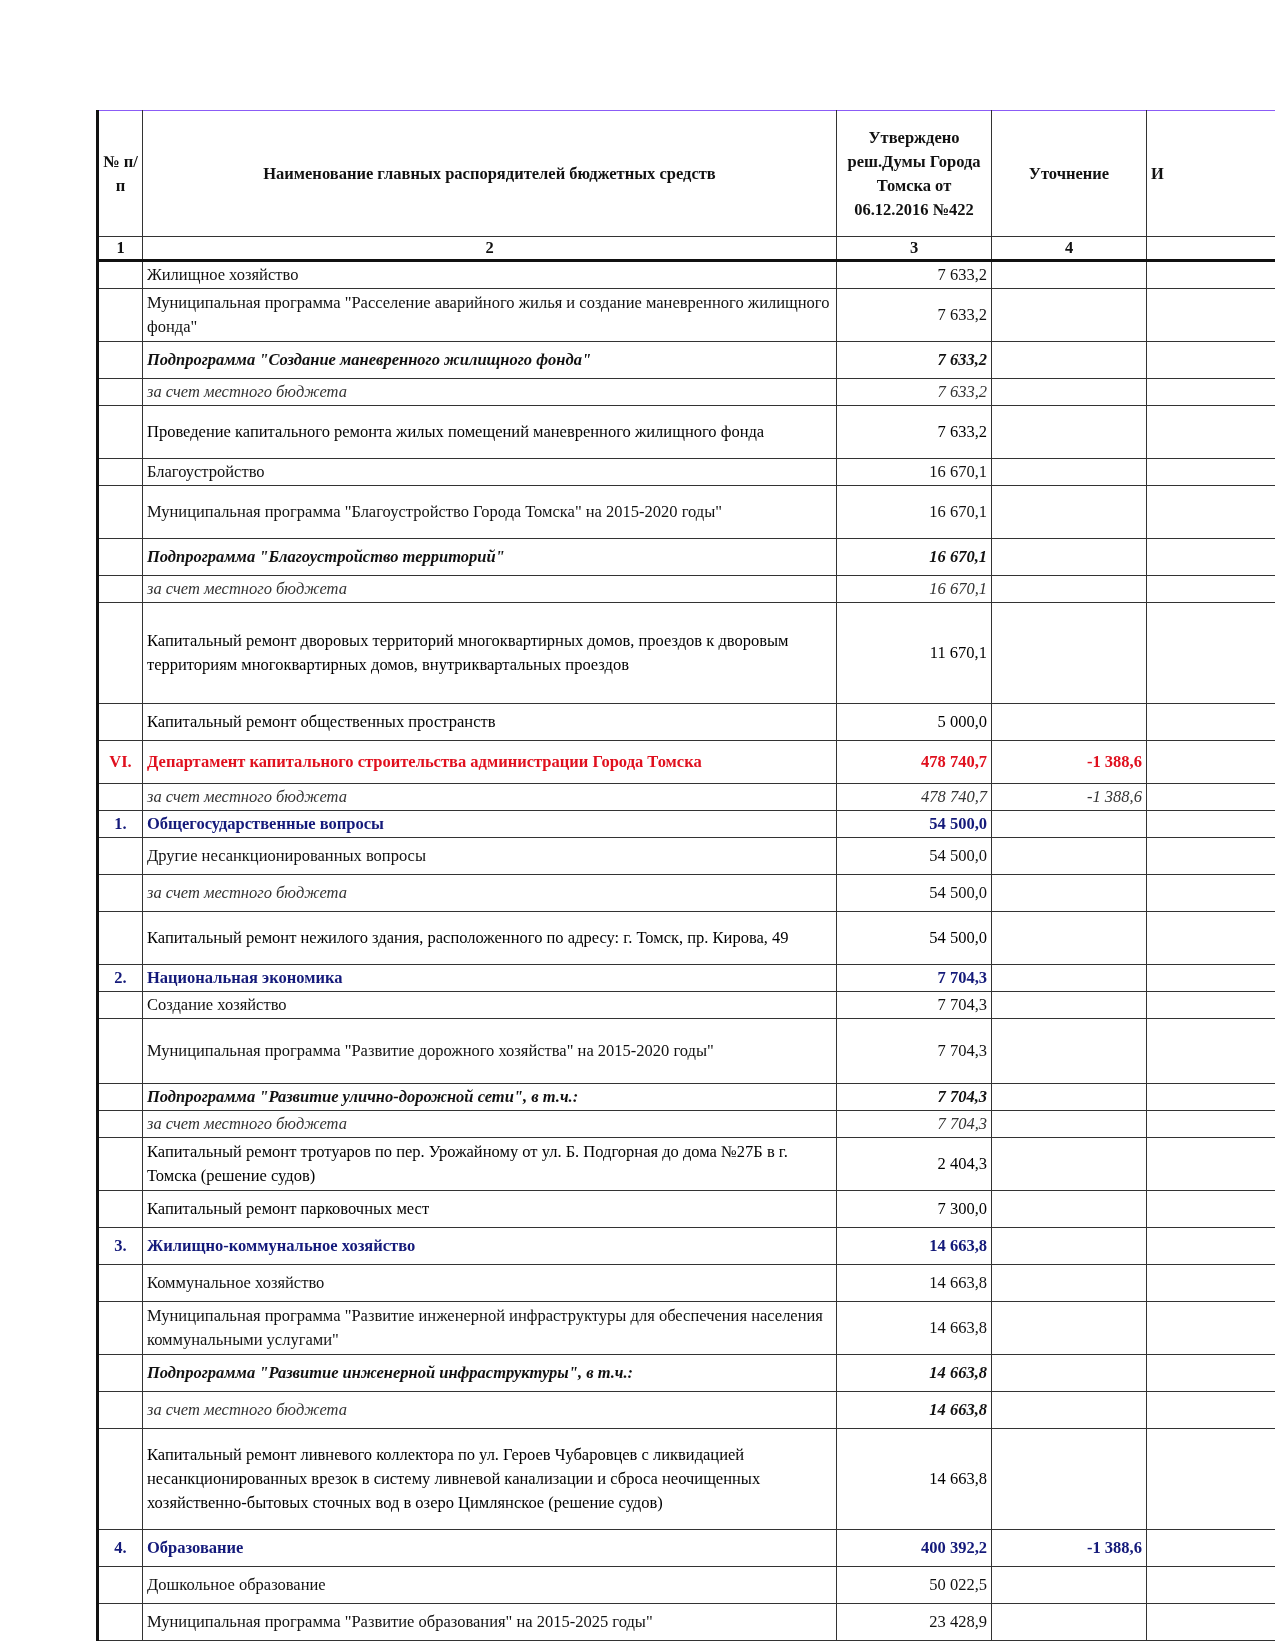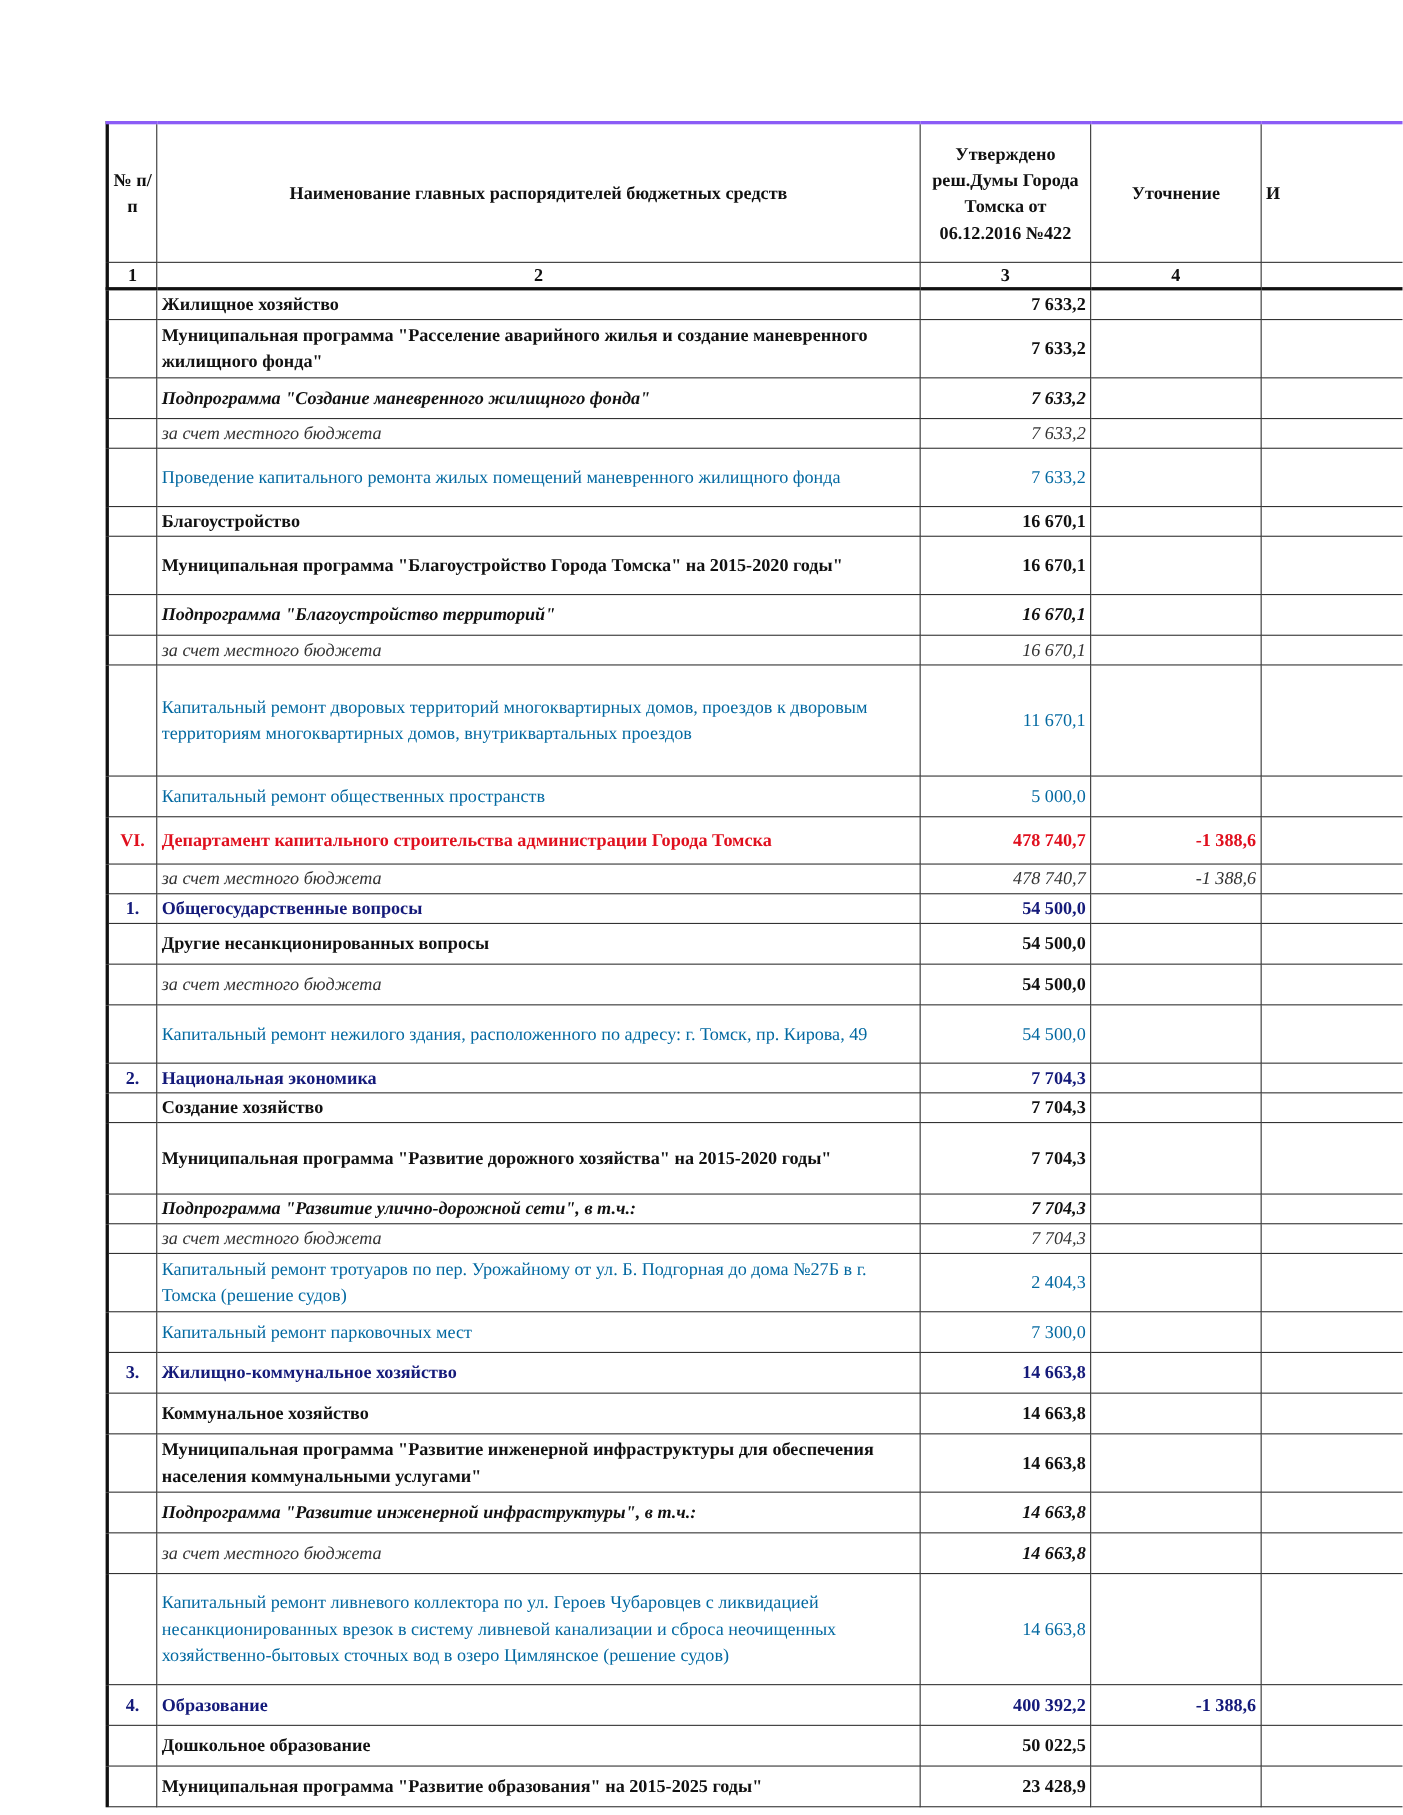--- a/index.html
+++ b/index.html
@@ -12,29 +12,29 @@
   table.budget col.c4 { width: 155px; }
   table.budget col.c5 { width: 151px; }
   table.budget td, table.budget th {
     border: 1.5px solid #333;
     padding: 1px 4px;
     font-size: 16.5px;
     line-height: 24px;
     vertical-align: middle;
   }
   table.budget tr > *:first-child { border-left: 3px solid #111; }
-  table.budget thead tr.hdr th { border-top: 3px solid #8b5cf6; font-weight: bold; text-align: center; font-size: 16.5px; line-height: 24px; height: 123px; }
+  table.budget thead tr.hdr th { border-top: 1px solid #8b5cf6; font-weight: bold; text-align: center; font-size: 16.5px; line-height: 24px; height: 123px; }
   table.budget thead tr.nums th { font-weight: bold; text-align: center; height: 20px; line-height: 18px; border-bottom: 3px solid #111; }
   td.num { text-align: center; font-weight: bold; }
   td.val { text-align: right; padding-right: 4px; }
   td.name { text-align: left; padding-left: 4px; }
-  tr.bold td.name, tr.bold td.val { font-weight: bold; }
+  tr.bold td.name, tr.bold td.val { font-weight: normal; }
   tr.bolditalic td.name, tr.bolditalic td.val { font-weight: bold; font-style: italic; }
   tr.italic td.name, tr.italic td.val { font-style: italic; color: #333; }
-  tr.plain td.name, tr.plain td.val { color: #0369a1; }
+  tr.plain td.name, tr.plain td.val { color: #000000; }
   tr.dept td { color: #e0101e; font-weight: bold; }
   tr.dept td.name, tr.dept td.num, tr.dept td.val { color: #e0101e; }
   tr.section td.name, tr.section td.num, tr.section td.val { color: #141a7a; font-weight: bold; }
   tr.italic-bold-val td.val { font-weight: bold; }
   tr.tall2 td { height: 50px; }
   tr.tall3 td { height: 62px; }
   tr.tall4 td { height: 98px; }
   tr.mid td { height: 34px; }
   tr.one td { height: 22px; }
   tr.dept td { height: 40px; margin-top: 13px; }

